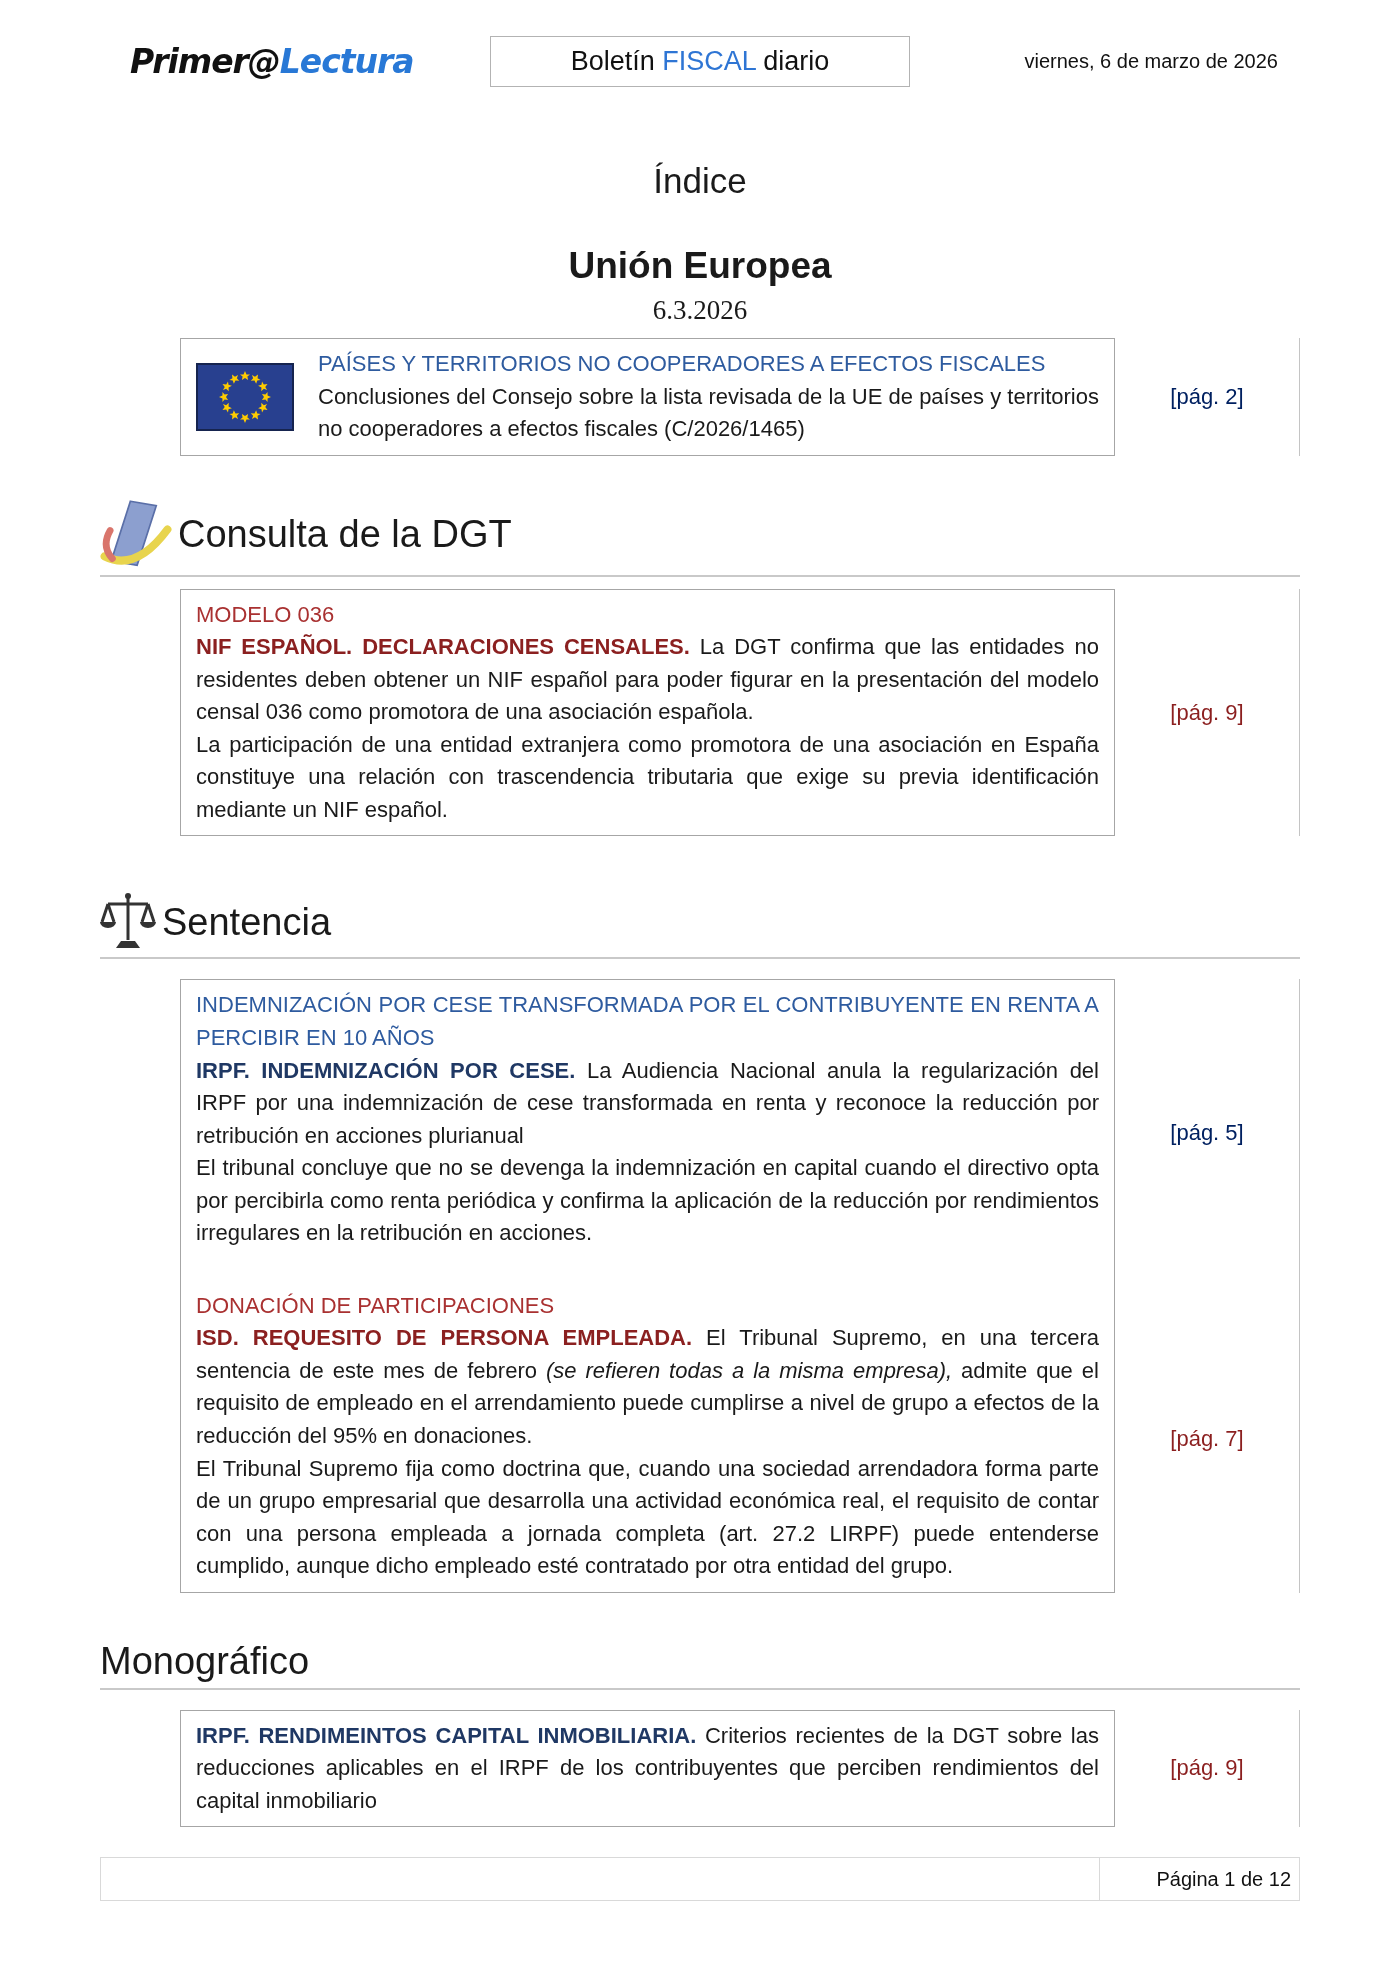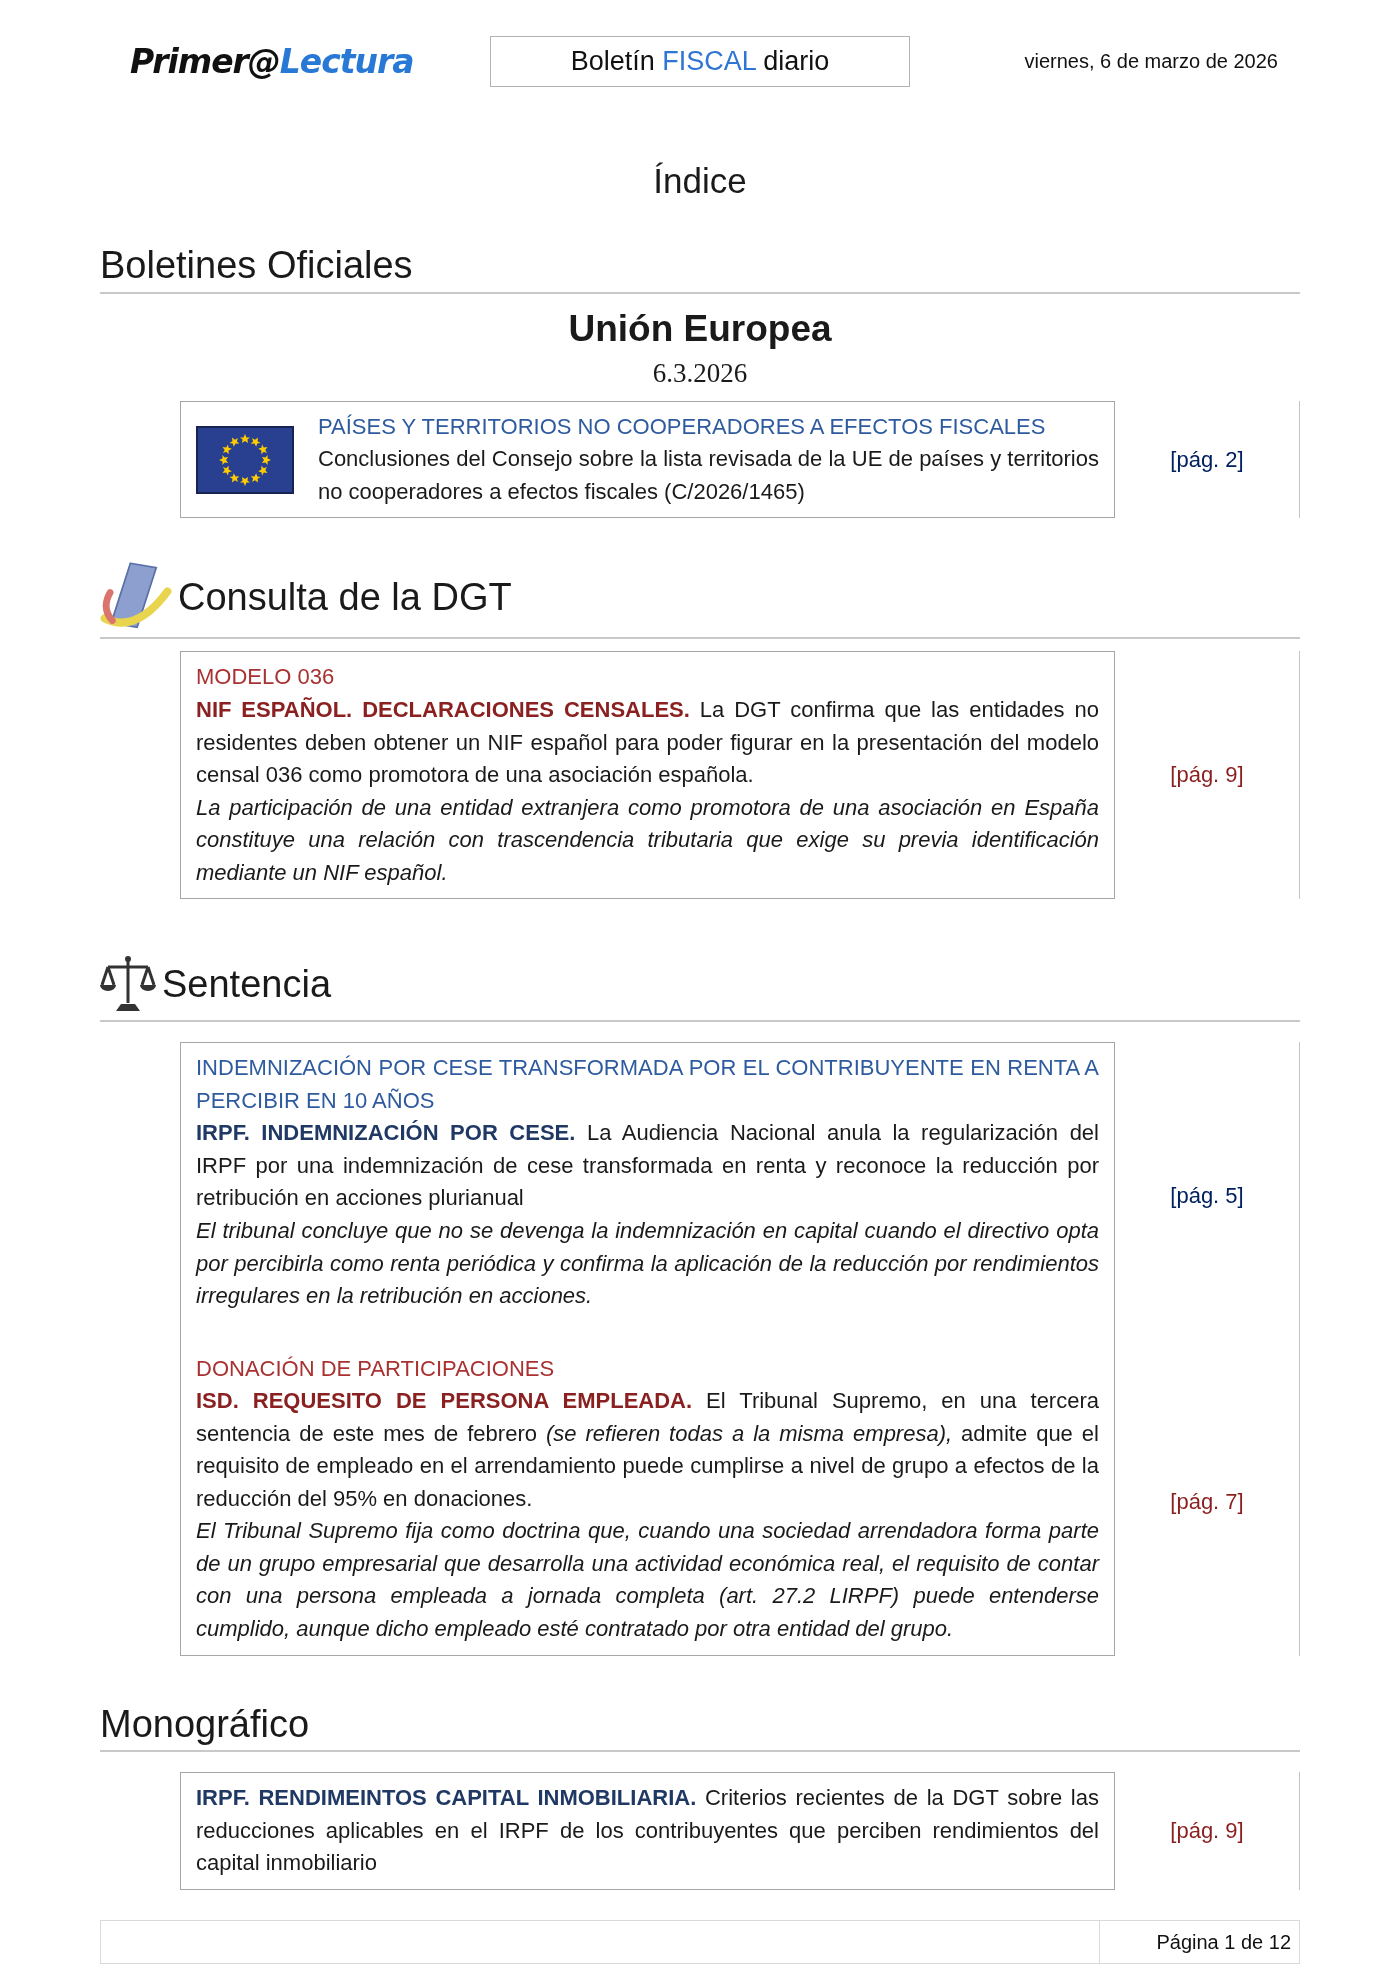--- a/index.html
+++ b/index.html
@@ -36,21 +36,21 @@
   .entry-row { display: flex; align-items: stretch; margin-left: 80px; margin-top: 12px; }
   .entry-box { flex: 1; border: 1px solid #a6a6a6; background: #fff;
                padding: 9px 15px; font-size: 22px; line-height: 1.48; text-align: justify; }
   .entry-flex { display: flex; align-items: flex-end; }
   .flag-wrap { align-self: center; margin-right: 24px; flex: 0 0 auto; }
   .entry-text { flex: 1; }
   .kicker-blue { color: #2E5B9F; }
   .kicker-red  { color: #A93131; }
   .lead-navy { color: #1F3864; font-weight: 700; }
   .lead-red  { color: #8B2020; font-weight: 700; }
-  .commentary { font-style: italic; }
+  .commentary { }
   .inline-italic { font-style: italic; }
   .entry-group + .entry-group { margin-top: 40px; }
 
   .link-col { width: 185px; border-right: 1px solid #c4c4c4;
               display: flex; flex-direction: column; }
   .link-slot { flex: 1; display: flex; align-items: center; justify-content: center; }
   .page-link { font-size: 22px; cursor: pointer; }
   .link-navy { color: #002060; }
   .link-red  { color: #8B1F1F; }
 
@@ -74,23 +74,20 @@
     </div>
     <div class="bulletin-box">
       <span>Boletín </span><span class="bl-blue">FISCAL</span><span> diario</span>
     </div>
     <div class="hdr-date">viernes, 6 de marzo de 2026</div>
   </div>
 
   <div class="doc-title">Índice</div>
 
   <div class="section">
-    <div class="section-head">
-      <div class="section-title">Boletines Oficiales</div>
-    </div>
     <div class="subtitle">Unión Europea</div>
     <div class="sub-date">6.3.2026</div>
 
     <div class="entry-row">
       <div class="entry-box">
         <div class="entry-flex">
           <div class="flag-wrap">
             <svg width="98" height="68" viewBox="0 0 98 68">
               <rect x="1" y="1" width="96" height="66" fill="#28408F" stroke="#16244F" stroke-width="2"></rect>
               <defs>

